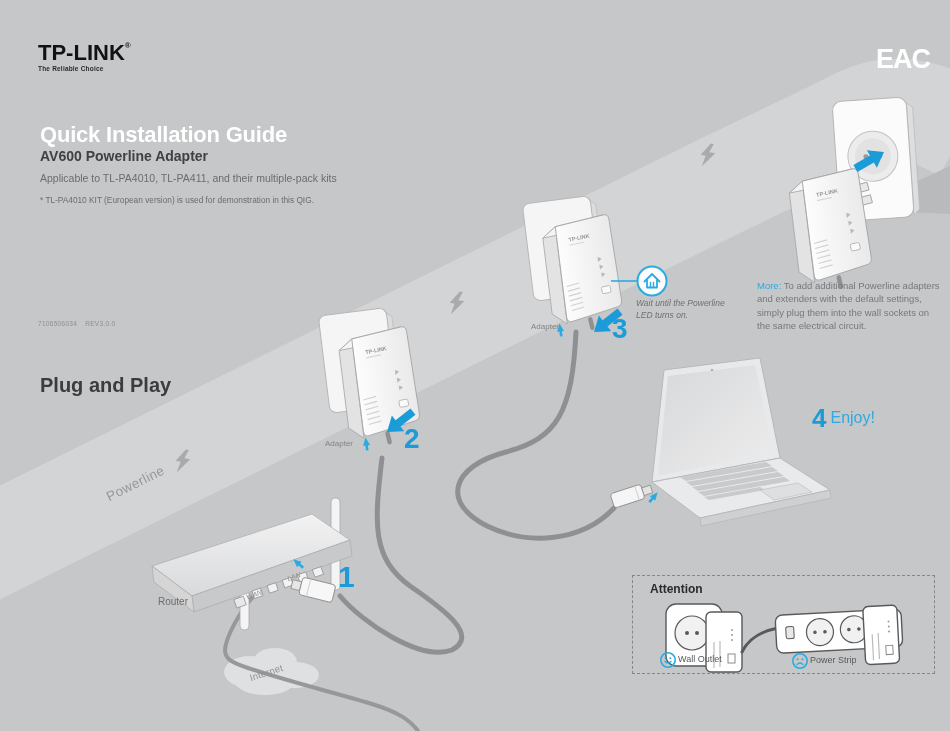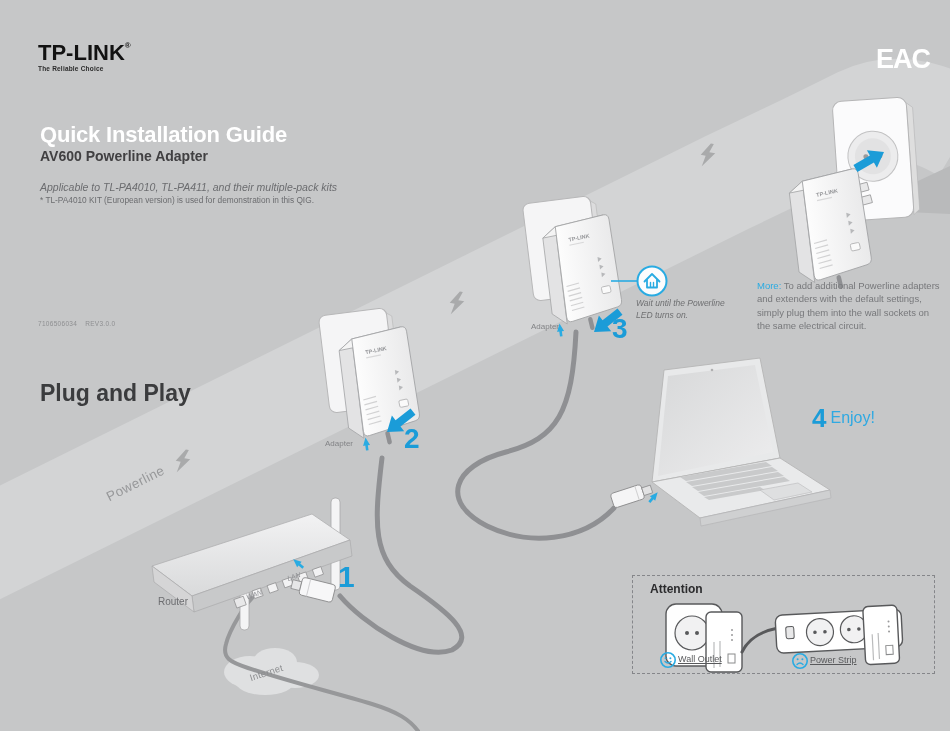--- a/index.html
+++ b/index.html
@@ -11,26 +11,26 @@
   
   .logo{left:38px;top:42px;color:#121212;line-height:1;}
   .logo .brand{font-size:22px;font-weight:900;letter-spacing:0px;}
   .logo sup{font-size:8px;font-weight:700;vertical-align:top;}
   .logo .tagline{font-size:6.5px;font-weight:700;color:#2b2b2b;margin-top:2px;letter-spacing:.2px;}
   .eac{left:876px;top:44px;color:#ffffff;font-size:27px;font-weight:700;letter-spacing:-1px;transform:scaleY(1.05);}
 
   
   .title{left:40px;top:122px;color:#ffffff;font-size:22px;font-weight:700;letter-spacing:-.2px;}
   .product{left:40px;top:148px;color:#414042;font-size:14px;font-weight:700;}
-  .applicable{left:40px;top:181px;color:#6b6c6f;font-size:10.5px;font-style:italic;}
+  .applicable{left:40px;top:172px;color:#6b6c6f;font-size:10.5px;}
   .footnote{left:40px;top:195px;color:#6b6c6f;font-size:8.3px;}
   .docnum{left:38px;top:320px;color:#8e8f91;font-size:6.5px;letter-spacing:.3px;}
   .docnum span{margin-right:8px;}
 
-  .section-heading{left:40px;top:374px;color:#3b3c3e;font-size:23px;font-weight:700;margin-top:6px;}
+  .section-heading{left:40px;top:374px;color:#3b3c3e;font-size:20px;font-weight:700;}
   .band-label{left:104px;top:476px;color:#97989a;font-size:13.5px;transform:rotate(-26.5deg);letter-spacing:.4px;}
 
   
   .stepnum{color:#1b9cd8;font-weight:700;font-size:28px;line-height:1;}
   .step1{left:338px;top:562px;font-size:30px;}
   .step2{left:404px;top:425px;}
   .step3{left:612px;top:315px;}
   .enjoy-row{left:812px;top:405px;display:flex;align-items:flex-start;}
   .enjoy-row .n{color:#1b9cd8;font-weight:700;font-size:26px;line-height:1;}
   .enjoy-row .t{color:#2fa9e2;font-size:16px;margin-left:4px;margin-top:4px;}
@@ -46,21 +46,21 @@
   .internet-label{left:249px;top:667px;color:#8d8e90;font-size:9.5px;transform:rotate(-18deg);letter-spacing:.3px;}
 
   
   .wait-text{left:636px;top:297px;width:102px;color:#6f7072;font-size:8.5px;line-height:1.45;font-style:italic;}
   .more-text{left:757px;top:279px;width:186px;font-size:9.5px;line-height:1.4;color:#77787b;}
   .more-text .pre{color:#29abe2;}
 
   
   .attention-box{left:632px;top:575px;width:303px;height:99px;border:1.6px dashed #85868a;box-sizing:border-box;}
   .attention-title{left:650px;top:582px;color:#2b2b2d;font-size:12px;font-weight:700;}
-  .attn-label{color:#58595b;font-size:9px;text-decoration:underline;}
+  .attn-label{color:#58595b;font-size:9px;}
   .attn-wall{left:678px;top:654px;}
   .attn-strip{left:810px;top:655px;}
 </style>
 </head>
 <body>
 
 <div id="canvas">
 
   <svg class="illus" width="950" height="731" viewBox="0 0 950 731">
     <defs>

